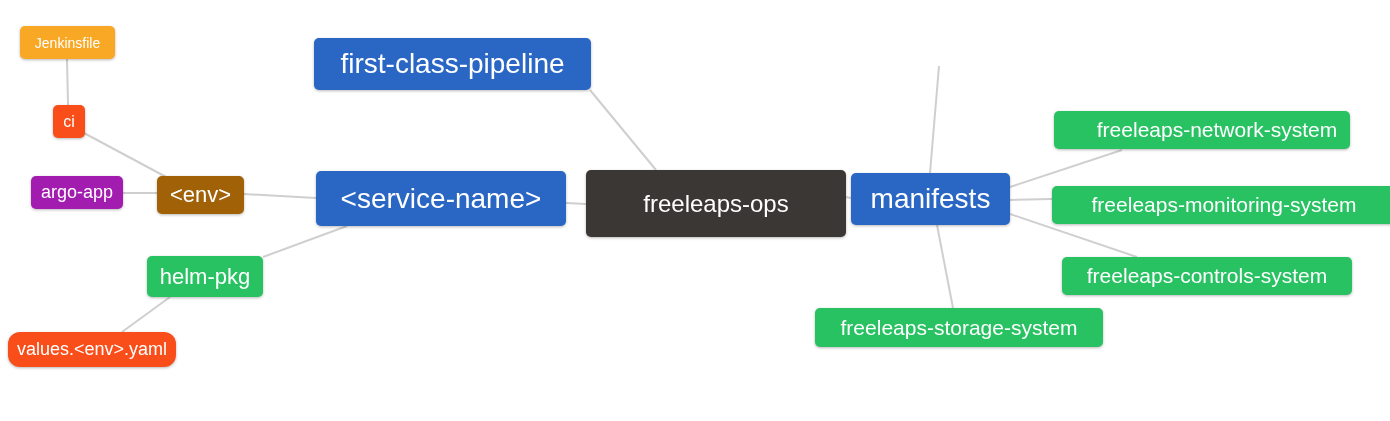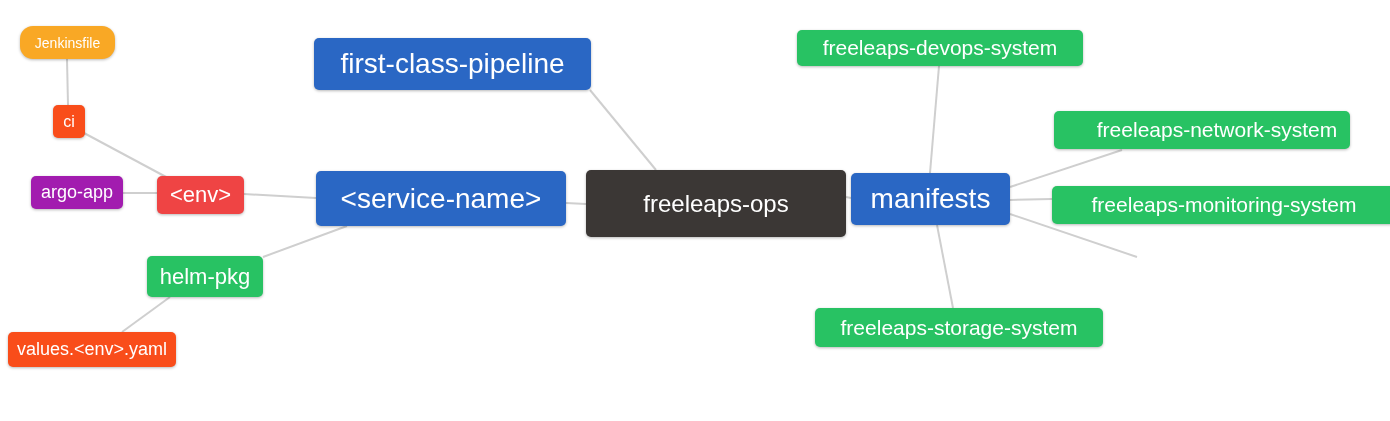--- a/index.html
+++ b/index.html
@@ -53,27 +53,27 @@
       <line x1="566" y1="203" x2="586" y2="204" stroke="#cfcfcf" stroke-width="2"></line>
       <line x1="590" y1="90" x2="656" y2="170" stroke="#cfcfcf" stroke-width="2"></line>
       <line x1="846" y1="197" x2="851" y2="198" stroke="#cfcfcf" stroke-width="2"></line>
       <line x1="939" y1="66" x2="930" y2="173" stroke="#cfcfcf" stroke-width="2"></line>
       <line x1="1010" y1="187" x2="1122" y2="150" stroke="#cfcfcf" stroke-width="2"></line>
       <line x1="1010" y1="200" x2="1052" y2="199" stroke="#cfcfcf" stroke-width="2"></line>
       <line x1="1010" y1="214" x2="1137" y2="257" stroke="#cfcfcf" stroke-width="2"></line>
       <line x1="937" y1="225" x2="953" y2="308" stroke="#cfcfcf" stroke-width="2"></line>
     </svg>
 
-<div class="node" style="left: 20px; top: 26px; width: 95px; height: 33px; font-size: 14px; background: rgb(249, 168, 37); border-radius: 13px;">Jenkinsfile</div>
+<div class="node" style="left: 20px; top: 26px; width: 95px; height: 33px; font-size: 14px; background: rgb(249, 168, 37);">Jenkinsfile</div>
     <div class="node" style="left: 53px; top: 105px; width: 32px; height: 33px; font-size: 16px; background: rgb(249, 77, 26);">ci</div>
     <div class="node" style="left: 31px; top: 176px; width: 92px; height: 33px; font-size: 18px; background: #a21caf;">argo-app</div>
-    <div class="node" style="left: 157px; top: 176px; width: 87px; height: 38px; font-size: 22px; background: #ef4444;">&lt;env&gt;</div>
+    <div class="node" style="left: 157px; top: 176px; width: 87px; height: 38px; font-size: 22px; background: #a16207;">&lt;env&gt;</div>
     <div class="node" style="left: 147px; top: 256px; width: 116px; height: 41px; font-size: 22px; background: rgb(40, 194, 99);">helm-pkg</div>
-    <div class="node" style="left: 8px; top: 332px; width: 168px; height: 35px; font-size: 18px; background: rgb(249, 77, 26);">values.&lt;env&gt;.yaml</div>
+    <div class="node" style="left: 8px; top: 332px; width: 168px; height: 35px; font-size: 18px; background: rgb(249, 77, 26); border-radius: 12px;">values.&lt;env&gt;.yaml</div>
     <div class="node" style="left: 314px; top: 38px; width: 277px; height: 52px; font-size: 28px; background: rgb(42, 103, 196);">first-class-pipeline</div>
     <div class="node" style="left: 316px; top: 171px; width: 250px; height: 55px; font-size: 28px; background: rgb(42, 103, 196);">&lt;service-name&gt;</div>
     <div class="node" style="left: 586px; top: 170px; width: 260px; height: 67px; font-size: 24px; background: rgb(59, 55, 53);">freeleaps-ops</div>
     <div class="node" style="left: 851px; top: 173px; width: 159px; height: 52px; font-size: 28px; background: rgb(42, 103, 196);">manifests</div>
-    <div class="node" style="left: 797px; top: 30px; width: 286px; height: 36px; font-size: 21px; background: rgb(40, 194, 99);">freeleaps-devops-system</div>
     <div class="node" style="left: 1054px; top: 111px; width: 296px; height: 38px; font-size: 21px; background: rgb(40, 194, 99); padding-left: 36px;">freeleaps-network-system</div>
     <div class="node" style="left: 1052px; top: 186px; width: 344px; height: 38px; font-size: 21px; background: rgb(40, 194, 99);">freeleaps-monitoring-system</div>
+    <div class="node" style="left: 1062px; top: 257px; width: 290px; height: 38px; font-size: 21px; background: rgb(40, 194, 99);">freeleaps-controls-system</div>
     <div class="node" style="left: 815px; top: 308px; width: 288px; height: 39px; font-size: 21px; background: rgb(40, 194, 99);">freeleaps-storage-system</div>
   </div>
 
 </body></html>

